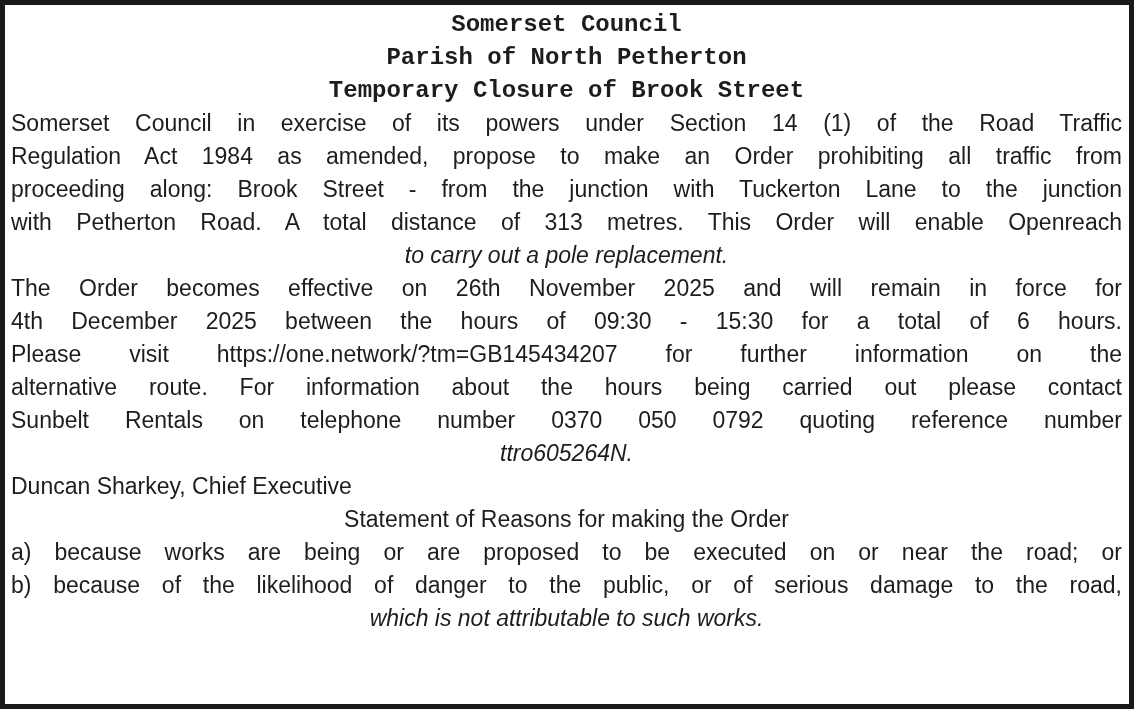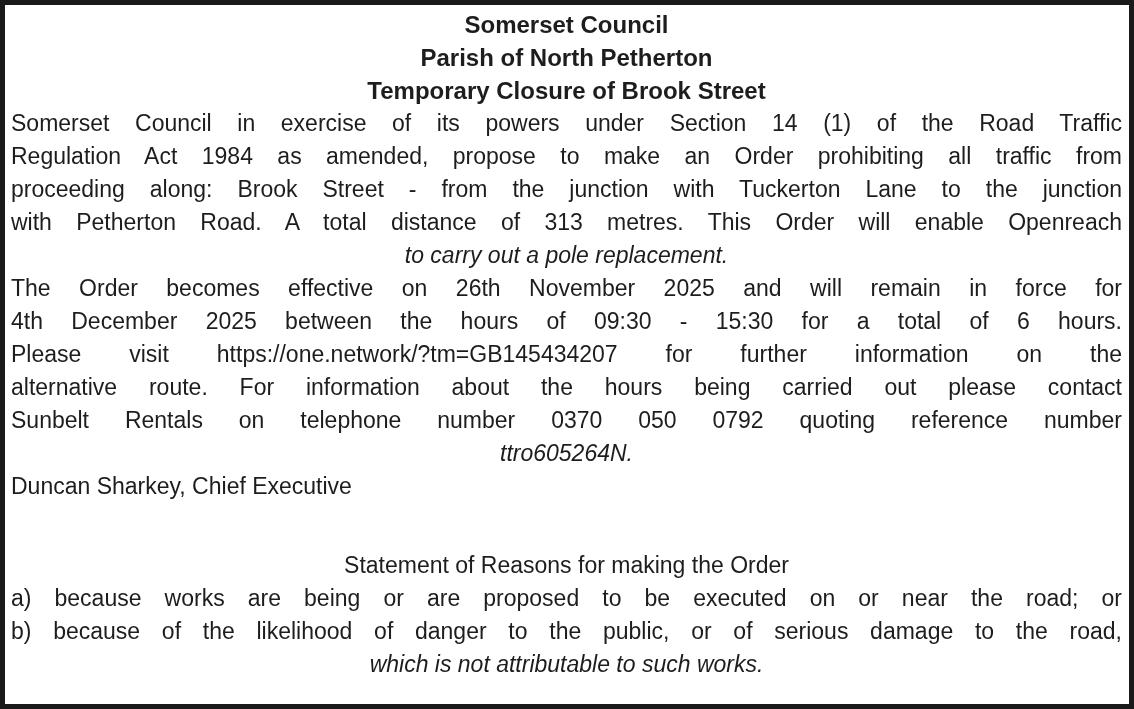--- a/index.html
+++ b/index.html
@@ -21,37 +21,37 @@
     color: #1d1d1d;
     overflow: hidden;
   }
   .line {
     white-space: normal;
   }
   .hline {
     text-align: center;
     font-weight: bold;
     font-size: 24px;
+    font-family: Liberation Mono, monospace;
   }
   
   .jline {
     text-align: justify;
     text-align-last: justify;
   }
   
   .pline {
     text-align: center;
     font-style: italic;
   }
   .rline {
     text-align: left;
   }
   .cline {
     text-align: center;
-    margin-top: 46px;
   }
 </style>
 </head>
 <body>
 
 <div class="notice">
 
   <div class="line hline">Somerset Council</div>
   <div class="line hline">Parish of North Petherton</div>
   <div class="line hline">Temporary Closure of Brook Street</div>

